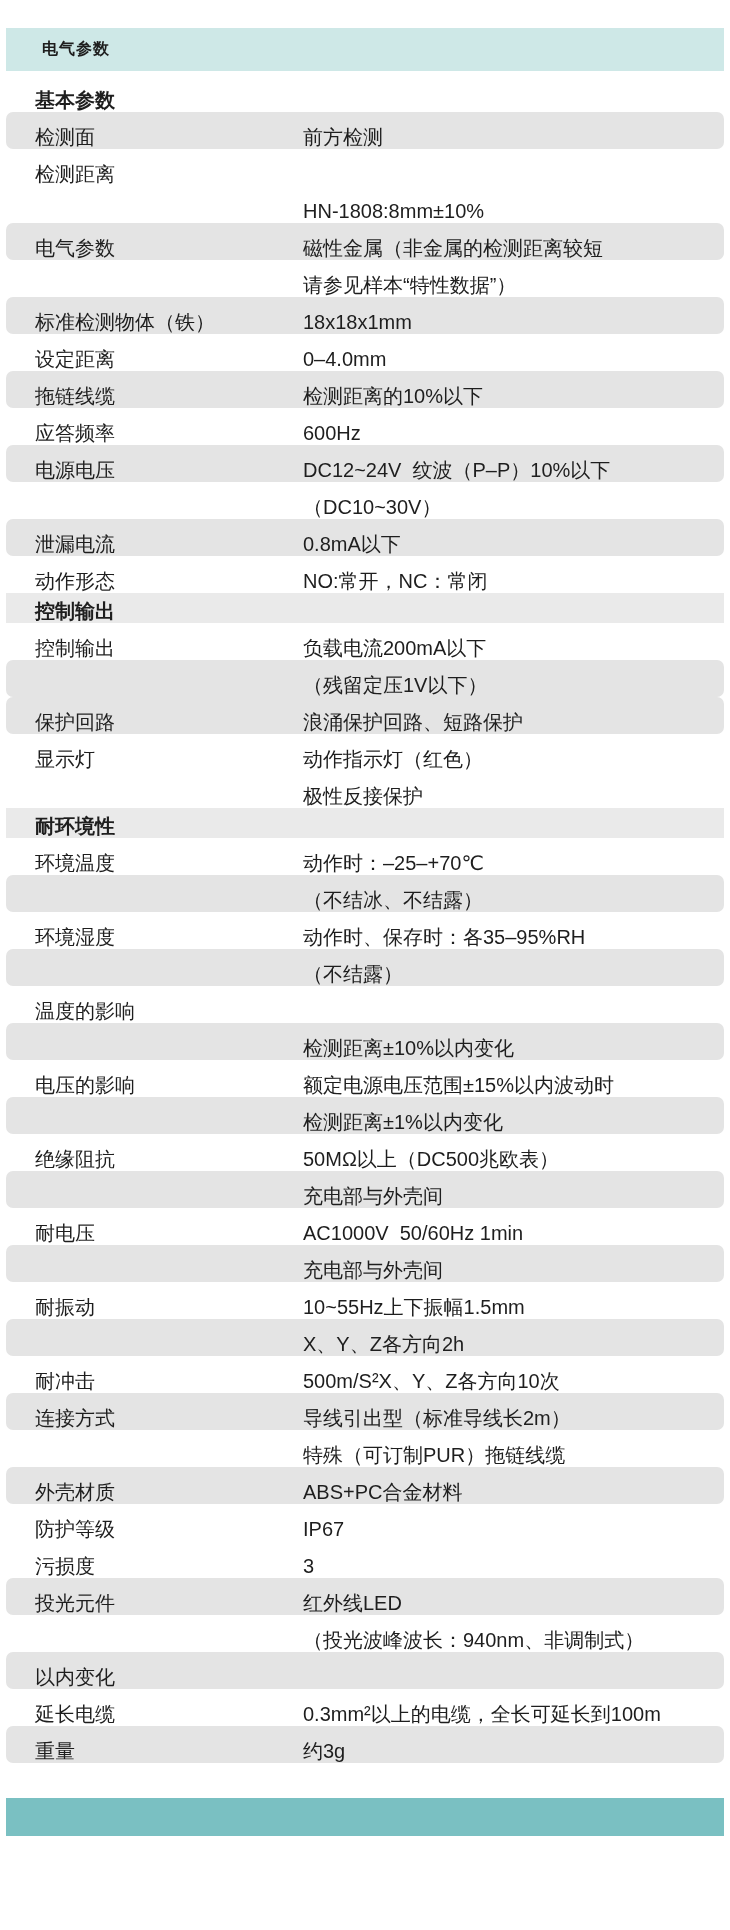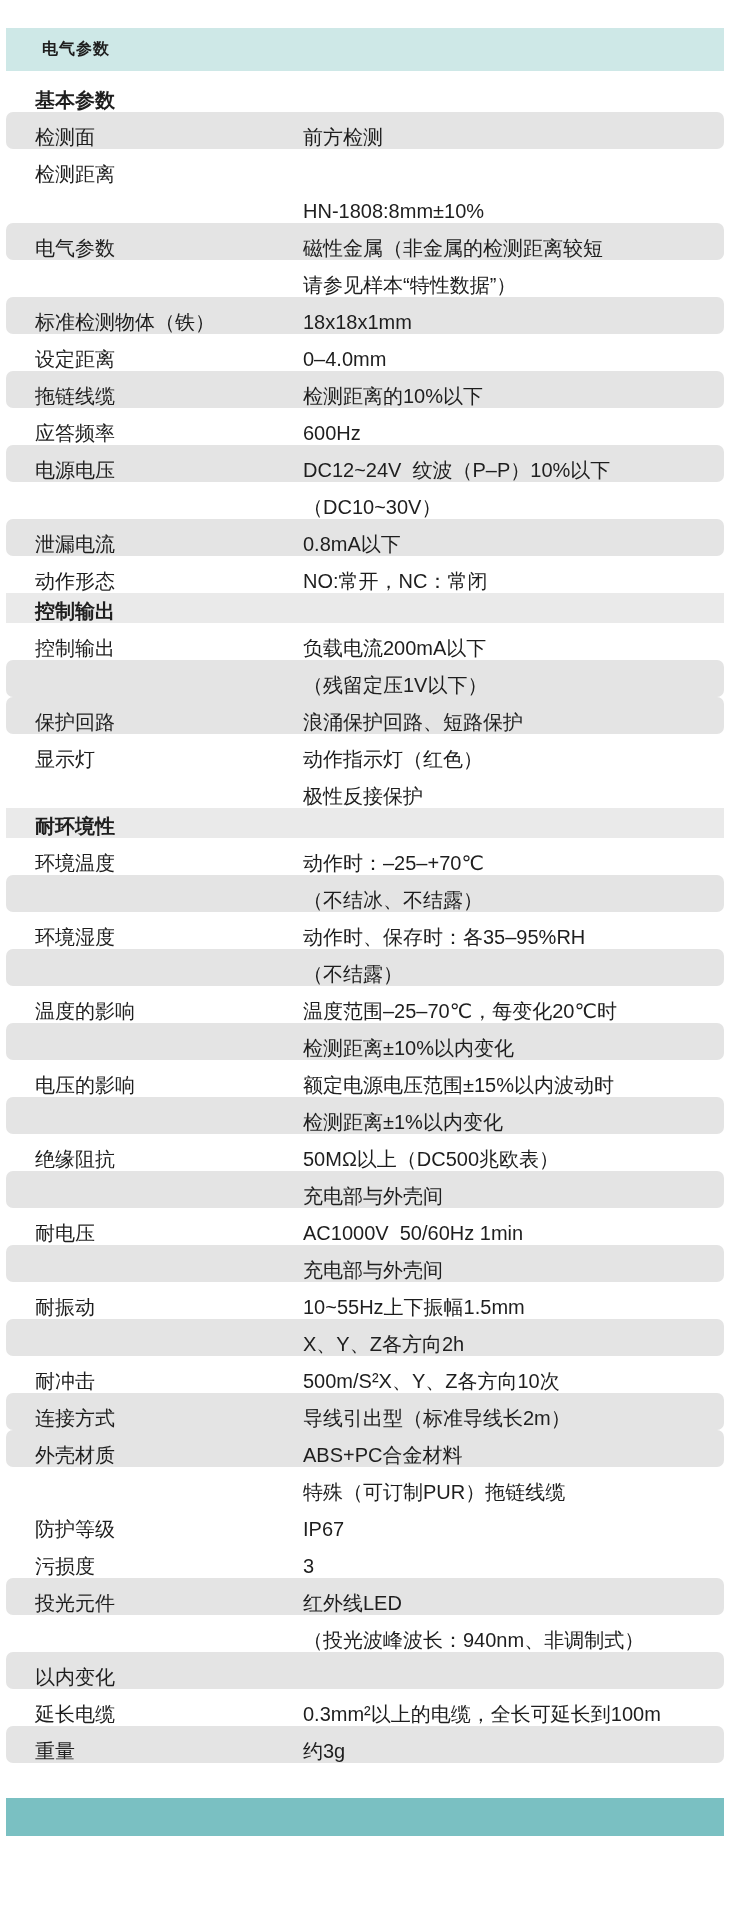--- a/index.html
+++ b/index.html
@@ -175,21 +175,20 @@
       <div class="row data bg-white">
         <span class="label">环境湿度</span>
         <span class="value">动作时、保存时：各35–95%RH</span>
       </div>
       <div class="row data bg-gray">
         <span class="label"></span>
         <span class="value">（不结露）</span>
       </div>
       <div class="row data bg-white">
         <span class="label">温度的影响</span>
-        <span class="value">温度范围–25–70℃，每变化20℃时</span>
       </div>
       <div class="row data bg-gray">
         <span class="label"></span>
         <span class="value">检测距离±10%以内变化</span>
       </div>
       <div class="row data bg-white">
         <span class="label">电压的影响</span>
         <span class="value">额定电源电压范围±15%以内波动时</span>
       </div>
       <div class="row data bg-gray">
@@ -221,27 +220,27 @@
         <span class="value">X、Y、Z各方向2h</span>
       </div>
       <div class="row data bg-white">
         <span class="label">耐冲击</span>
         <span class="value">500m/S²X、Y、Z各方向10次</span>
       </div>
       <div class="row data bg-gray">
         <span class="label">连接方式</span>
         <span class="value">导线引出型（标准导线长2m）</span>
       </div>
+      <div class="row data bg-white">
+        <span class="label"></span>
+        <span class="value">特殊（可订制PUR）拖链线缆</span>
+      </div>
       <div class="row data bg-gray">
         <span class="label">外壳材质</span>
         <span class="value">ABS+PC合金材料</span>
-      </div>
-      <div class="row data bg-white">
-        <span class="label"></span>
-        <span class="value">特殊（可订制PUR）拖链线缆</span>
       </div>
       <div class="row data bg-white">
         <span class="label">防护等级</span>
         <span class="value">IP67</span>
       </div>
       <div class="row data bg-white">
         <span class="label">污损度</span>
         <span class="value">3</span>
       </div>
       <div class="row data bg-gray">

